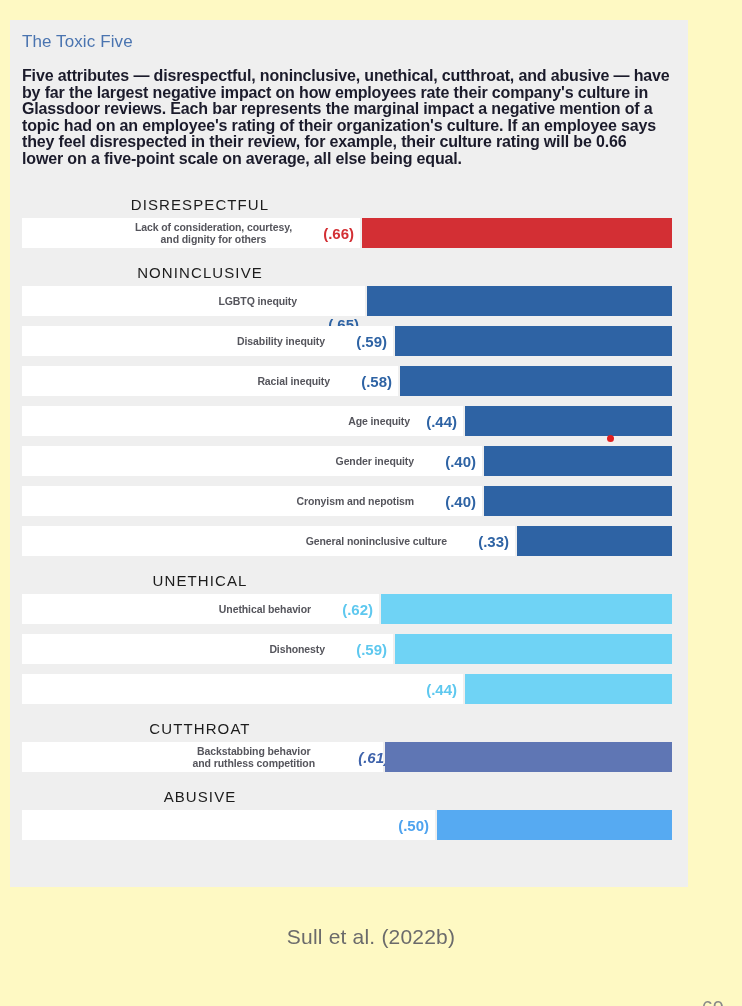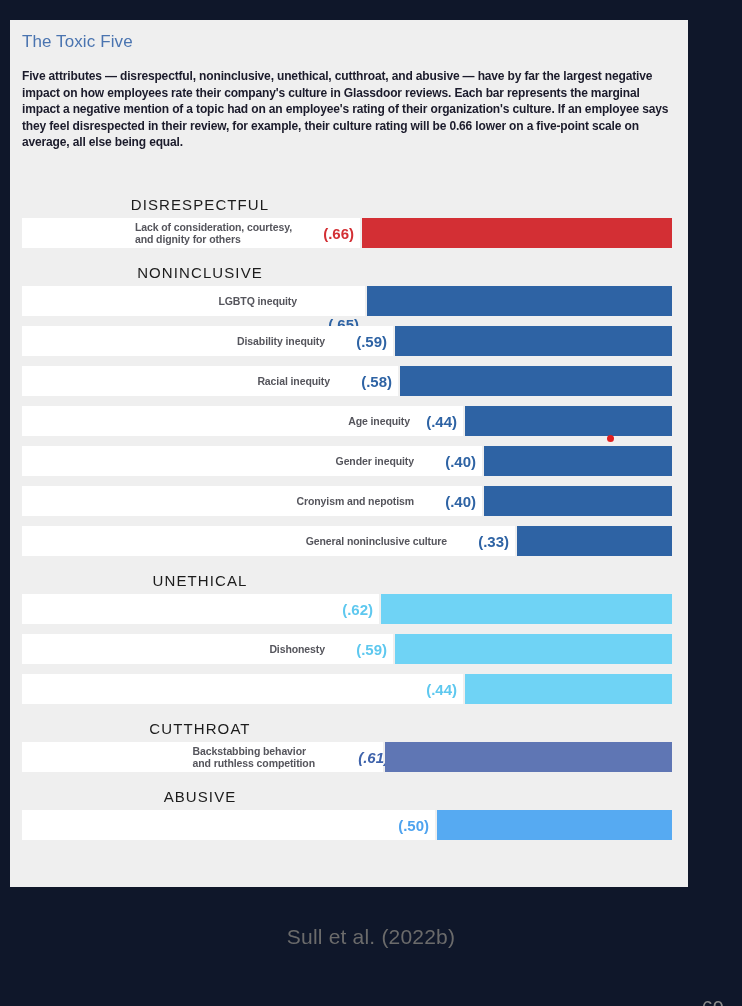--- a/index.html
+++ b/index.html
@@ -9,21 +9,21 @@
     width: 742px;
     height: 1006px;
     overflow: hidden;
     font-family: "Liberation Sans", sans-serif;
   }
 
   #slide {
     position: relative;
     width: 742px;
     height: 1006px;
-    background: #0f172a;
+    background: #fef9c3;
   }
 
   
   .figure-panel {
     position: absolute;
     left: 10px;
     top: 20px;
     width: 678px;
     height: 867px;
     background: #efefef;
@@ -38,21 +38,21 @@
     color: #4a74b0;
     font-family: "Liberation Sans", sans-serif;
     letter-spacing: 0.1px;
   }
 
   .fig-desc {
     position: absolute;
     left: 12px;
     top: 48px;
     width: 648px;
-    font-size: 12px;
+    font-size: 16px;
     line-height: 16.6px;
     color: #1b1b2b;
     font-family: "Liberation Sans", sans-serif;
     font-weight: 600;
     letter-spacing: -0.15px;
   }
 
   
   .chart {
     position: absolute;
@@ -92,21 +92,21 @@
     background: #ffffff;
   }
 
   .row-label {
     position: absolute;
     top: 0;
     height: 30px;
     display: flex;
     align-items: center;
     justify-content: flex-end;
-    text-align: left;
+    text-align: center;
     font-size: 10.5px;
     font-weight: 700;
     color: #55555c;
     font-family: "Liberation Sans", sans-serif;
     line-height: 12px;
     letter-spacing: -0.1px;
     white-space: pre-line;
   }
 
   .row-value {
@@ -222,20 +222,21 @@
             <div class="row-value" style="left: 429px; width: 58px; color: rgb(46, 99, 164);">(.33)</div>
             <div class="row-label" style="left: 6px; width: 419px;">General noninclusive culture</div>
             <div class="bar" style="left: 495px; width: 155px; background: rgb(46, 99, 164);"></div>
           </div>
         </div>
         <div class="group">
           <div class="group-head">UNETHICAL</div>
           <div class="row">
             <div class="row-bg" style="width: 357px;"></div>
             <div class="row-value" style="left: 293px; width: 58px; color: rgb(94, 200, 239);">(.62)</div>
+            <div class="row-label" style="left: 6px; width: 283px;">Unethical behavior</div>
             <div class="bar" style="left: 359px; width: 291px; background: rgb(111, 211, 245);"></div>
           </div>
           <div class="row">
             <div class="row-bg" style="width: 371px;"></div>
             <div class="row-value" style="left: 307px; width: 58px; color: rgb(94, 200, 239);">(.59)</div>
             <div class="row-label" style="left: 6px; width: 297px;">Dishonesty</div>
             <div class="bar" style="left: 373px; width: 277px; background: rgb(111, 211, 245);"></div>
           </div>
           <div class="row">
             <div class="row-bg" style="width: 441px;"></div>

